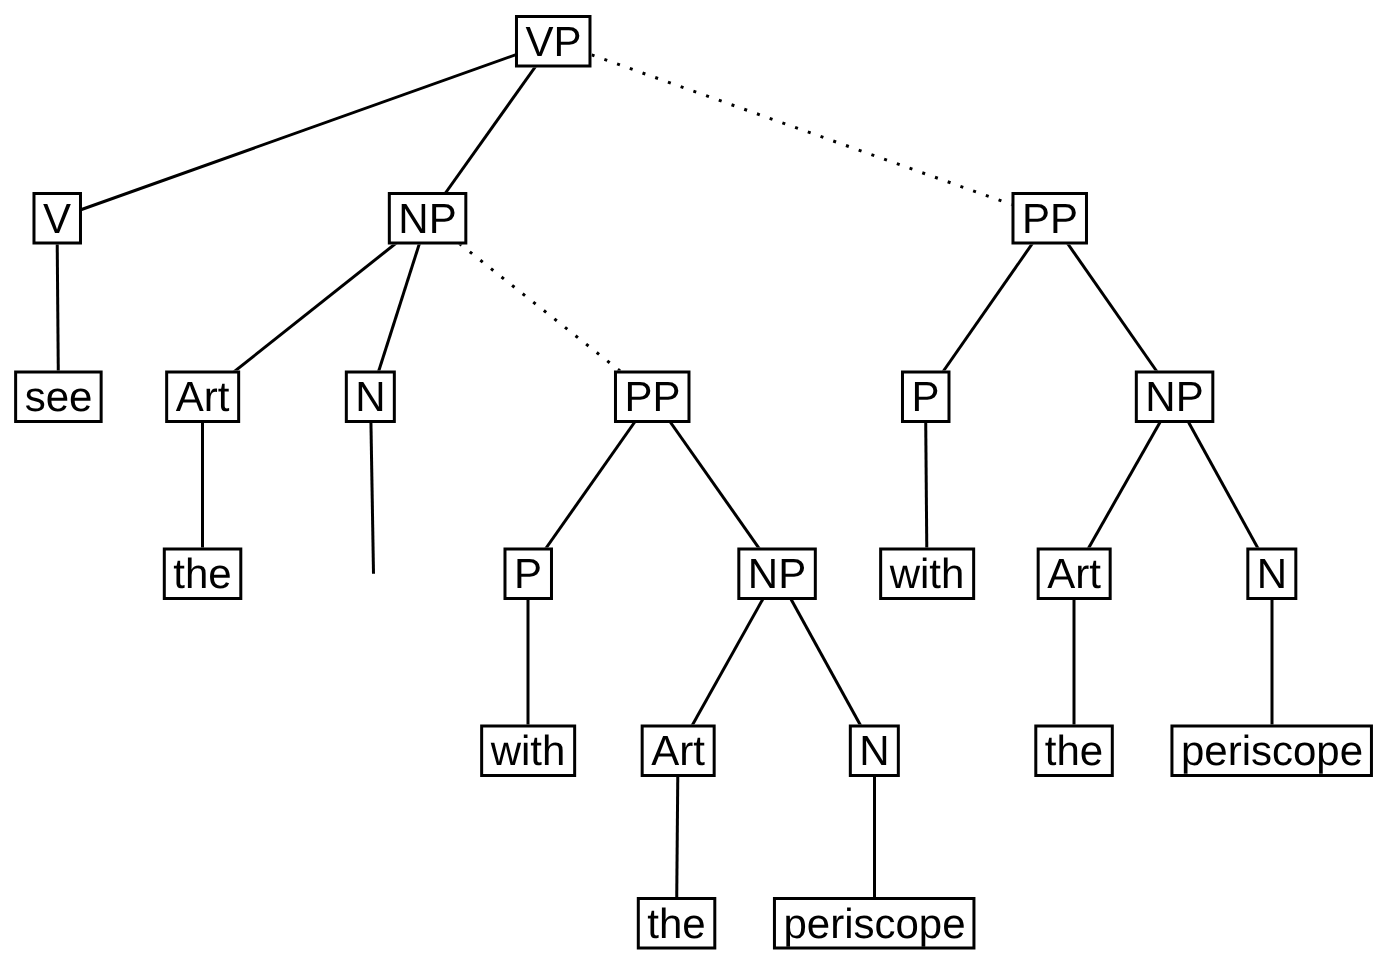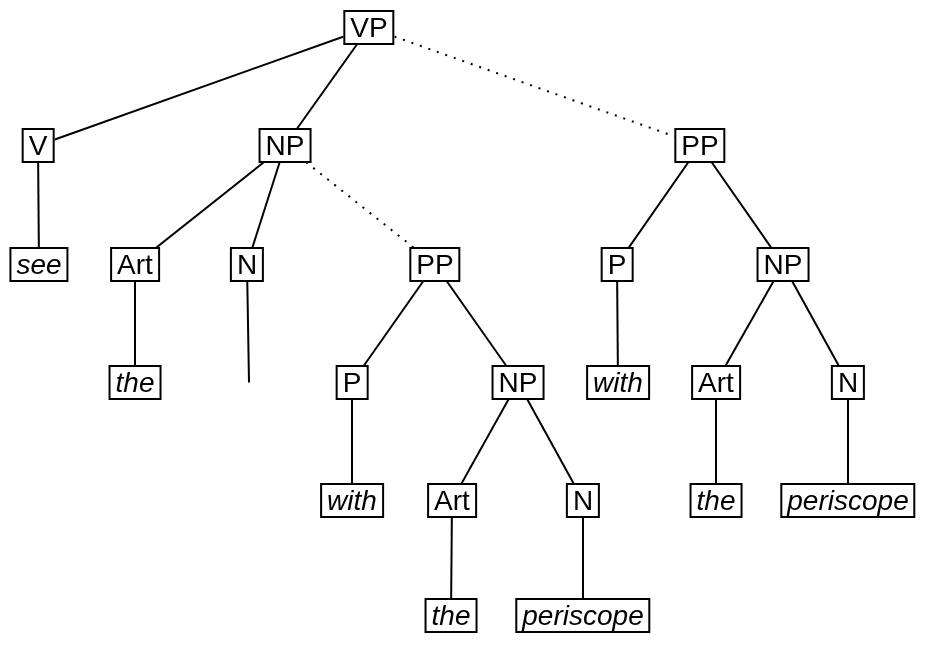--- a/index.html
+++ b/index.html
@@ -29,21 +29,20 @@
     border: 2px solid #000000;
     color: #000000;
     font-size: 28px;
     line-height: 31px;
     padding: 0 5px;
     white-space: nowrap;
     z-index: 2;
     text-align: center;
   }
   .terminal {
-    font-style: italic;
   }
 </style>
 </head>
 <body>
 
 <div id="diagram">
   <svg id="edges" width="927" height="646" viewBox="0 0 927 646">
       <line x1="369" y1="27.5" x2="38" y2="145.5" stroke="#000000" stroke-width="2"></line>
       <line x1="369" y1="27.5" x2="285" y2="145.5" stroke="#000000" stroke-width="2"></line>
       <line x1="369" y1="27.5" x2="700" y2="145.5" stroke="#000000" stroke-width="2" stroke-dasharray="2 7"></line>

